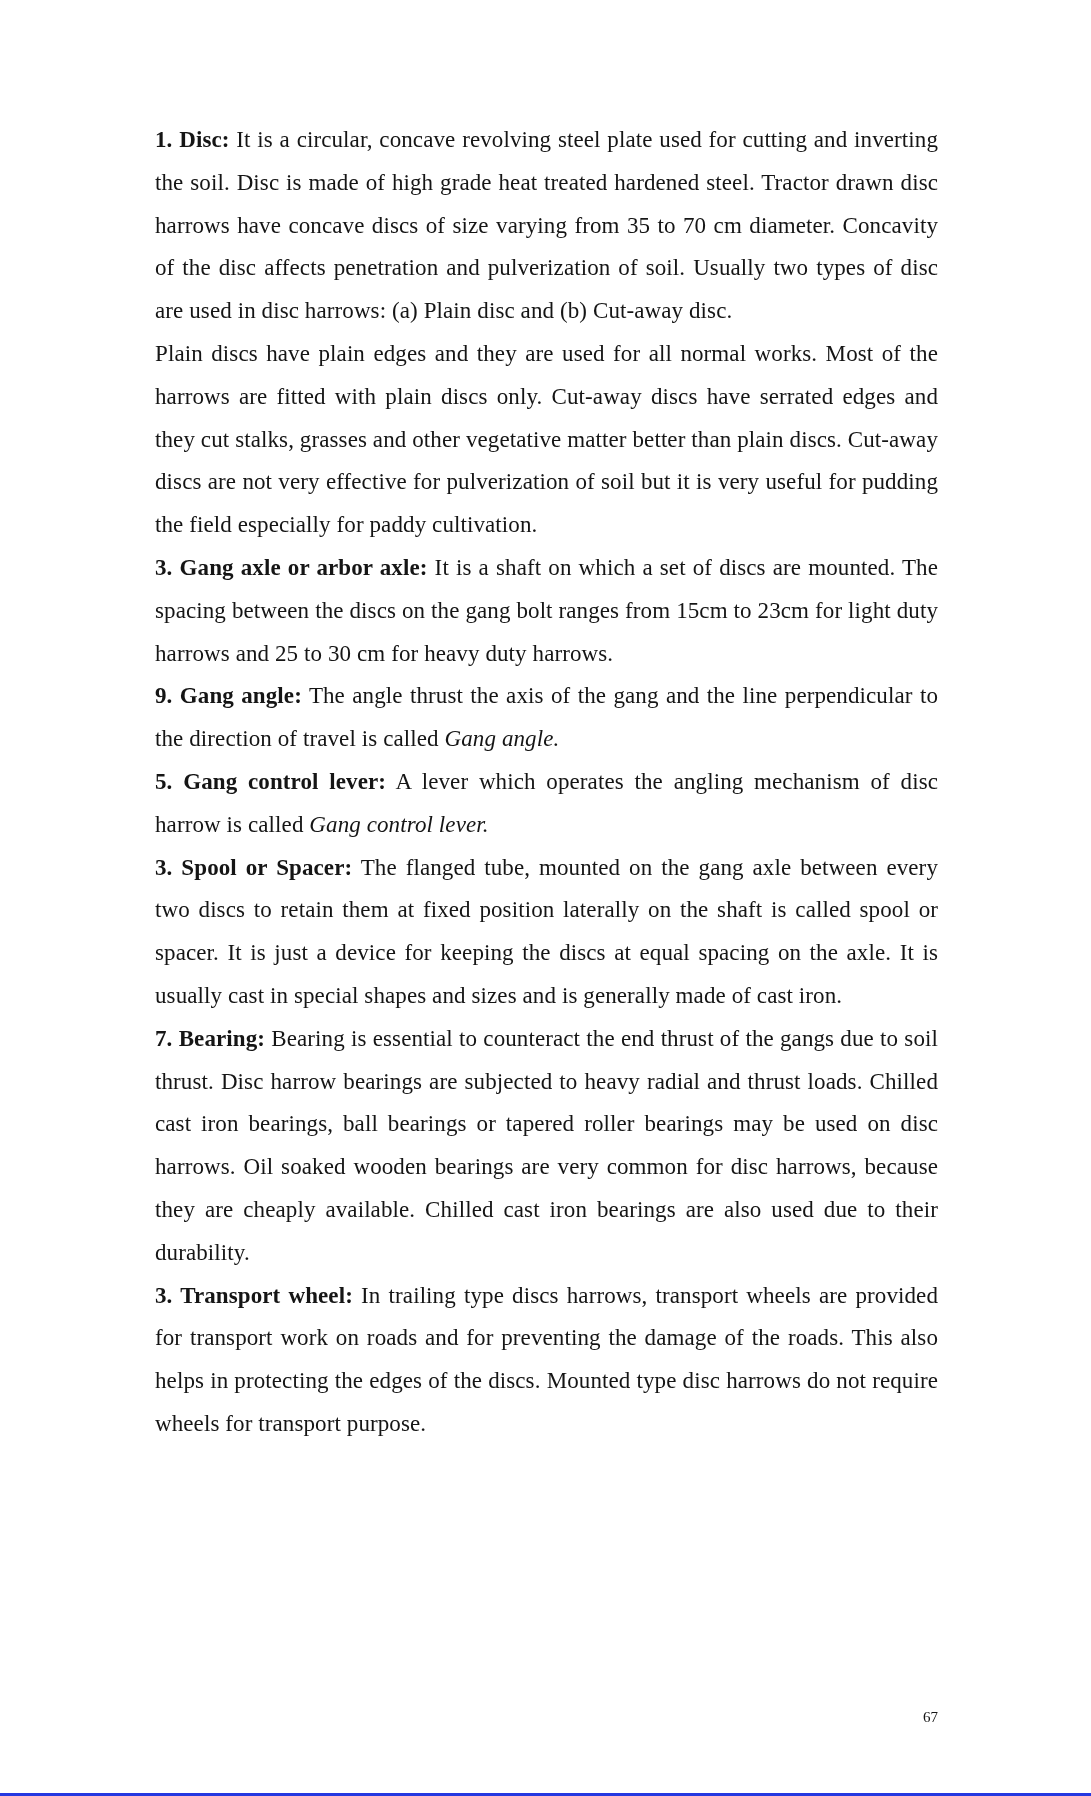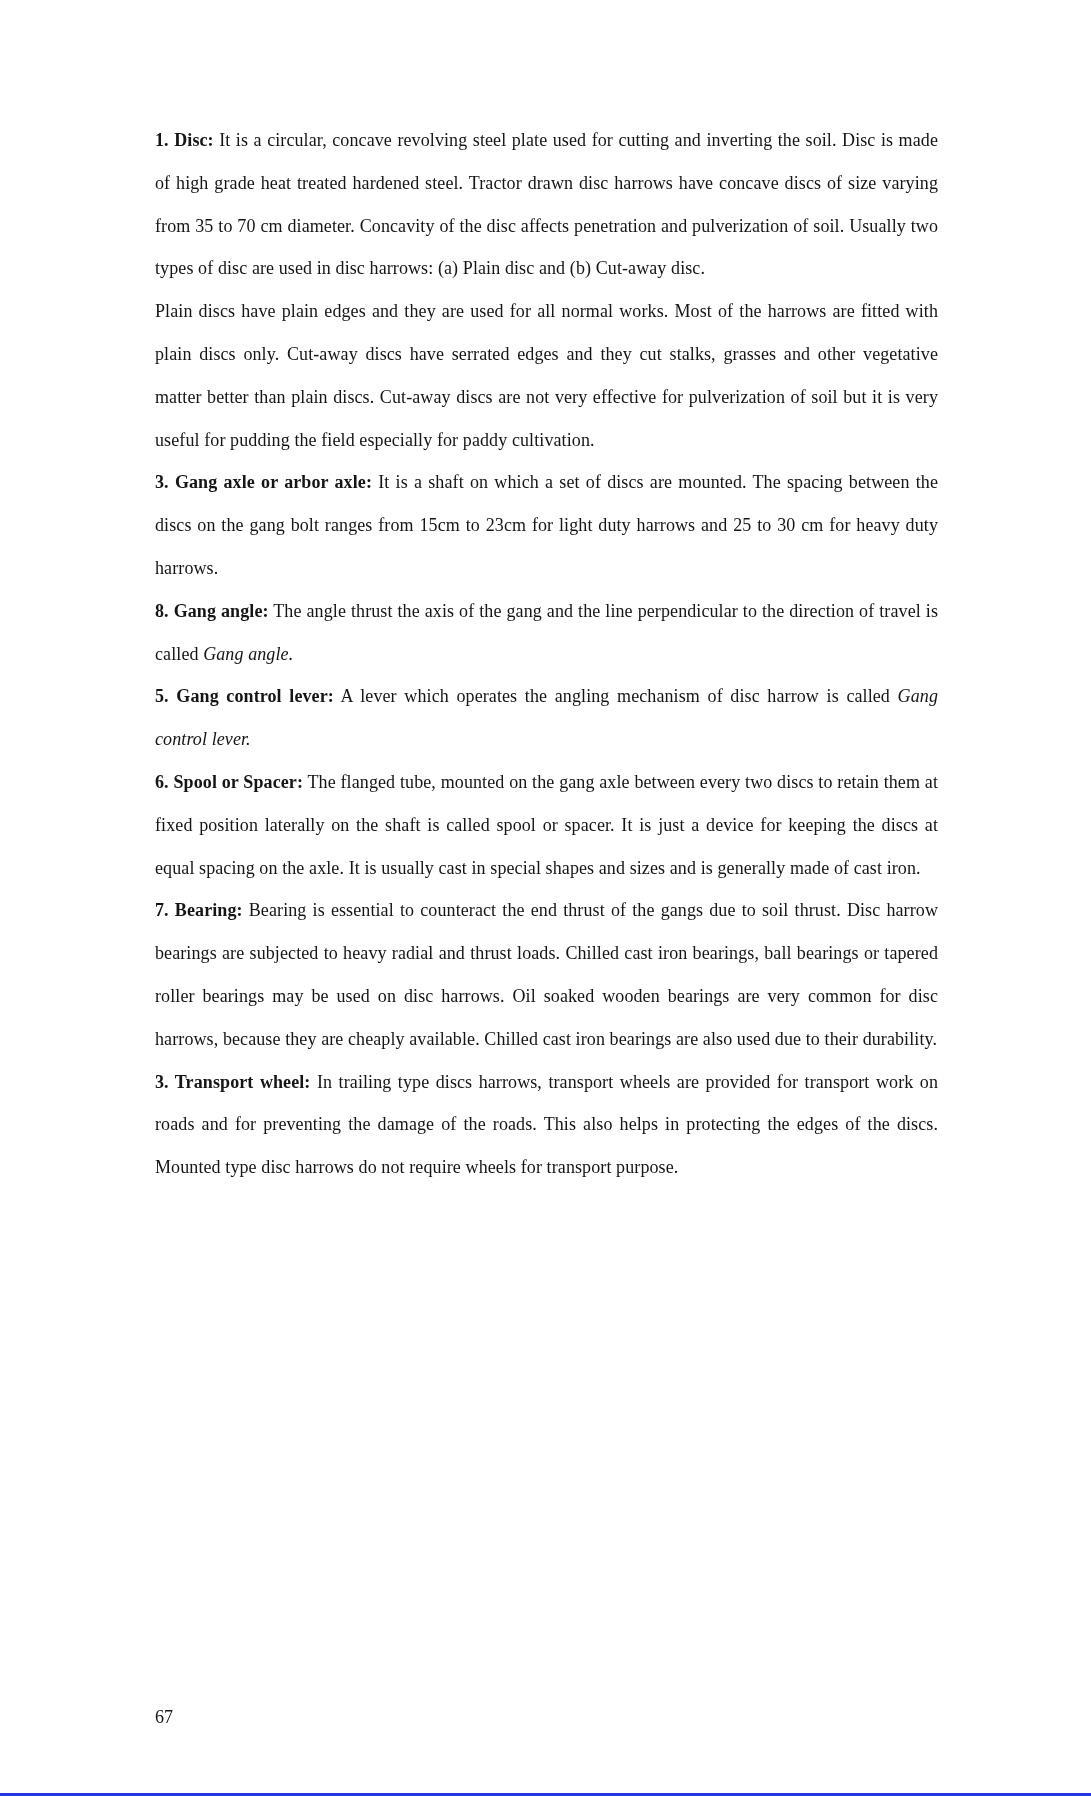--- a/index.html
+++ b/index.html
@@ -18,54 +18,54 @@
   }
   .doc {
     position: absolute;
     left: 155px;
     top: 119px;
     width: 783px;
   }
   .para {
     margin: 0;
     padding: 0;
-    font-size: 18px;
+    font-size: 23px;
     line-height: 42.8px;
     text-align: justify;
     letter-spacing: 0.1px;
   }
   .para .b { font-weight: bold; }
   .para .i { font-style: italic; }
   .page-number {
     position: absolute;
     left: 155px;
     width: 783px;
     top: 1702px;
-    text-align: left;
-    font-size: 18px;
+    text-align: right;
+    font-size: 15px;
     line-height: 30px;
     color: #151515;
   }
   .footer-bar {
     position: absolute;
     left: 0;
     bottom: 0;
     width: 100%;
     height: 3px;
   }
 </style>
 </head>
 <body>
 
 <div class="page" style="background: rgb(255, 255, 255); color: rgb(21, 21, 21);">
   <div class="doc" id="doc-body">
       <p class="para"><span class="b">1. Disc:</span><span class=""> It is a circular, concave revolving steel plate used for cutting and inverting the soil. Disc is made of high grade heat treated hardened steel. Tractor drawn disc harrows have concave discs of size varying from 35 to 70 cm diameter. Concavity of the disc affects penetration and pulverization of soil. Usually two types of disc are used in disc harrows: (a) Plain disc and (b) Cut-away disc.</span></p>
       <p class="para"><span class="">Plain discs have plain edges and they are used for all normal works. Most of the harrows are fitted with plain discs only. Cut-away discs have serrated edges and they cut stalks, grasses and other vegetative matter better than plain discs. Cut-away discs are not very effective for pulverization of soil but it is very useful for pudding the field especially for paddy cultivation.</span></p>
       <p class="para"><span class="b">3. Gang axle or arbor axle:</span><span class=""> It is a shaft on which a set of discs are mounted. The spacing between the discs on the gang bolt ranges from 15cm to 23cm for light duty harrows and 25 to 30 cm for heavy duty harrows.</span></p>
-      <p class="para"><span class="b">8. Gang angle:</span><span class=""> The angle thrust the axis of the gang and the line perpendicular to the direction of travel is called </span><span class="i">Gang angle.</span></p>
+      <p class="para"><span class="b">9. Gang angle:</span><span class=""> The angle thrust the axis of the gang and the line perpendicular to the direction of travel is called </span><span class="i">Gang angle.</span></p>
       <p class="para"><span class="b">5. Gang control lever:</span><span class=""> A lever which operates the angling mechanism of disc harrow is called </span><span class="i">Gang control lever.</span></p>
-      <p class="para"><span class="b">6. Spool or Spacer:</span><span class=""> The flanged tube, mounted on the gang axle between every two discs to retain them at fixed position laterally on the shaft is called spool or spacer. It is just a device for keeping the discs at equal spacing on the axle. It is usually cast in special shapes and sizes and is generally made of cast iron.</span></p>
+      <p class="para"><span class="b">3. Spool or Spacer:</span><span class=""> The flanged tube, mounted on the gang axle between every two discs to retain them at fixed position laterally on the shaft is called spool or spacer. It is just a device for keeping the discs at equal spacing on the axle. It is usually cast in special shapes and sizes and is generally made of cast iron.</span></p>
       <p class="para"><span class="b">7. Bearing:</span><span class=""> Bearing is essential to counteract the end thrust of the gangs due to soil thrust. Disc harrow bearings are subjected to heavy radial and thrust loads. Chilled cast iron bearings, ball bearings or tapered roller bearings may be used on disc harrows. Oil soaked wooden bearings are very common for disc harrows, because they are cheaply available. Chilled cast iron bearings are also used due to their durability.</span></p>
       <p class="para"><span class="b">3. Transport wheel:</span><span class=""> In trailing type discs harrows, transport wheels are provided for transport work on roads and for preventing the damage of the roads. This also helps in protecting the edges of the discs. Mounted type disc harrows do not require wheels for transport purpose.</span></p>
     </div>
   <div class="page-number">67</div>
   <div class="footer-bar" style="background: rgb(36, 56, 224);"></div>
 </div>
 
 </body></html>

